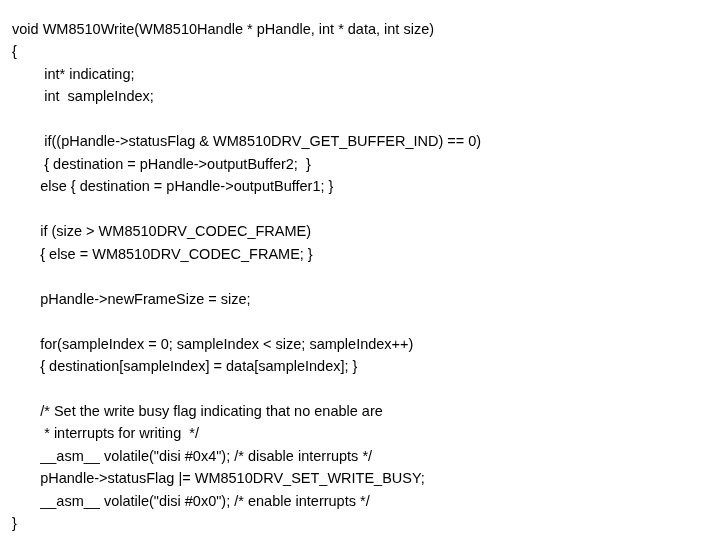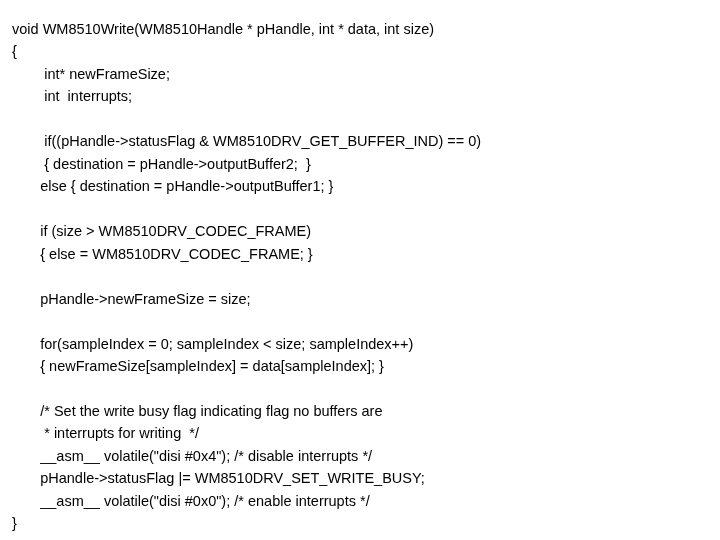--- a/index.html
+++ b/index.html
@@ -17,33 +17,33 @@
     color: #000000;
     padding: 18px 12px 0 12px;
     white-space: pre;
   }
 </style>
 </head>
 <body>
 
 <div class="code-block"><span>void WM8510Write(WM8510Handle * pHandle, int * data, int size)</span>
 <span>{</span>
-<span>        int* newFrameSize;</span>
-<span>        int  interrupts;</span>
+<span>        int* indicating;</span>
+<span>        int  sampleIndex;</span>
 <span></span>
 <span>        if((pHandle-&gt;statusFlag &amp; WM8510DRV_GET_BUFFER_IND) == 0)</span>
 <span>        { destination = pHandle-&gt;outputBuffer2;  }</span>
 <span>       else { destination = pHandle-&gt;outputBuffer1; }</span>
 <span></span>
 <span>       if (size &gt; WM8510DRV_CODEC_FRAME)</span>
 <span>       { else = WM8510DRV_CODEC_FRAME; }</span>
 <span></span>
 <span>       pHandle-&gt;newFrameSize = size;</span>
 <span></span>
 <span>       for(sampleIndex = 0; sampleIndex &lt; size; sampleIndex++)</span>
-<span>       { newFrameSize[sampleIndex] = data[sampleIndex]; }</span>
+<span>       { destination[sampleIndex] = data[sampleIndex]; }</span>
 <span></span>
-<span>       /* Set the write busy flag indicating flag no buffers are</span>
+<span>       /* Set the write busy flag indicating that no enable are</span>
 <span>        * interrupts for writing  */</span>
 <span>       __asm__ volatile("disi #0x4"); /* disable interrupts */</span>
 <span>       pHandle-&gt;statusFlag |= WM8510DRV_SET_WRITE_BUSY;</span>
 <span>       __asm__ volatile("disi #0x0"); /* enable interrupts */</span>
 <span>}</span></div>
 
 </body></html>

